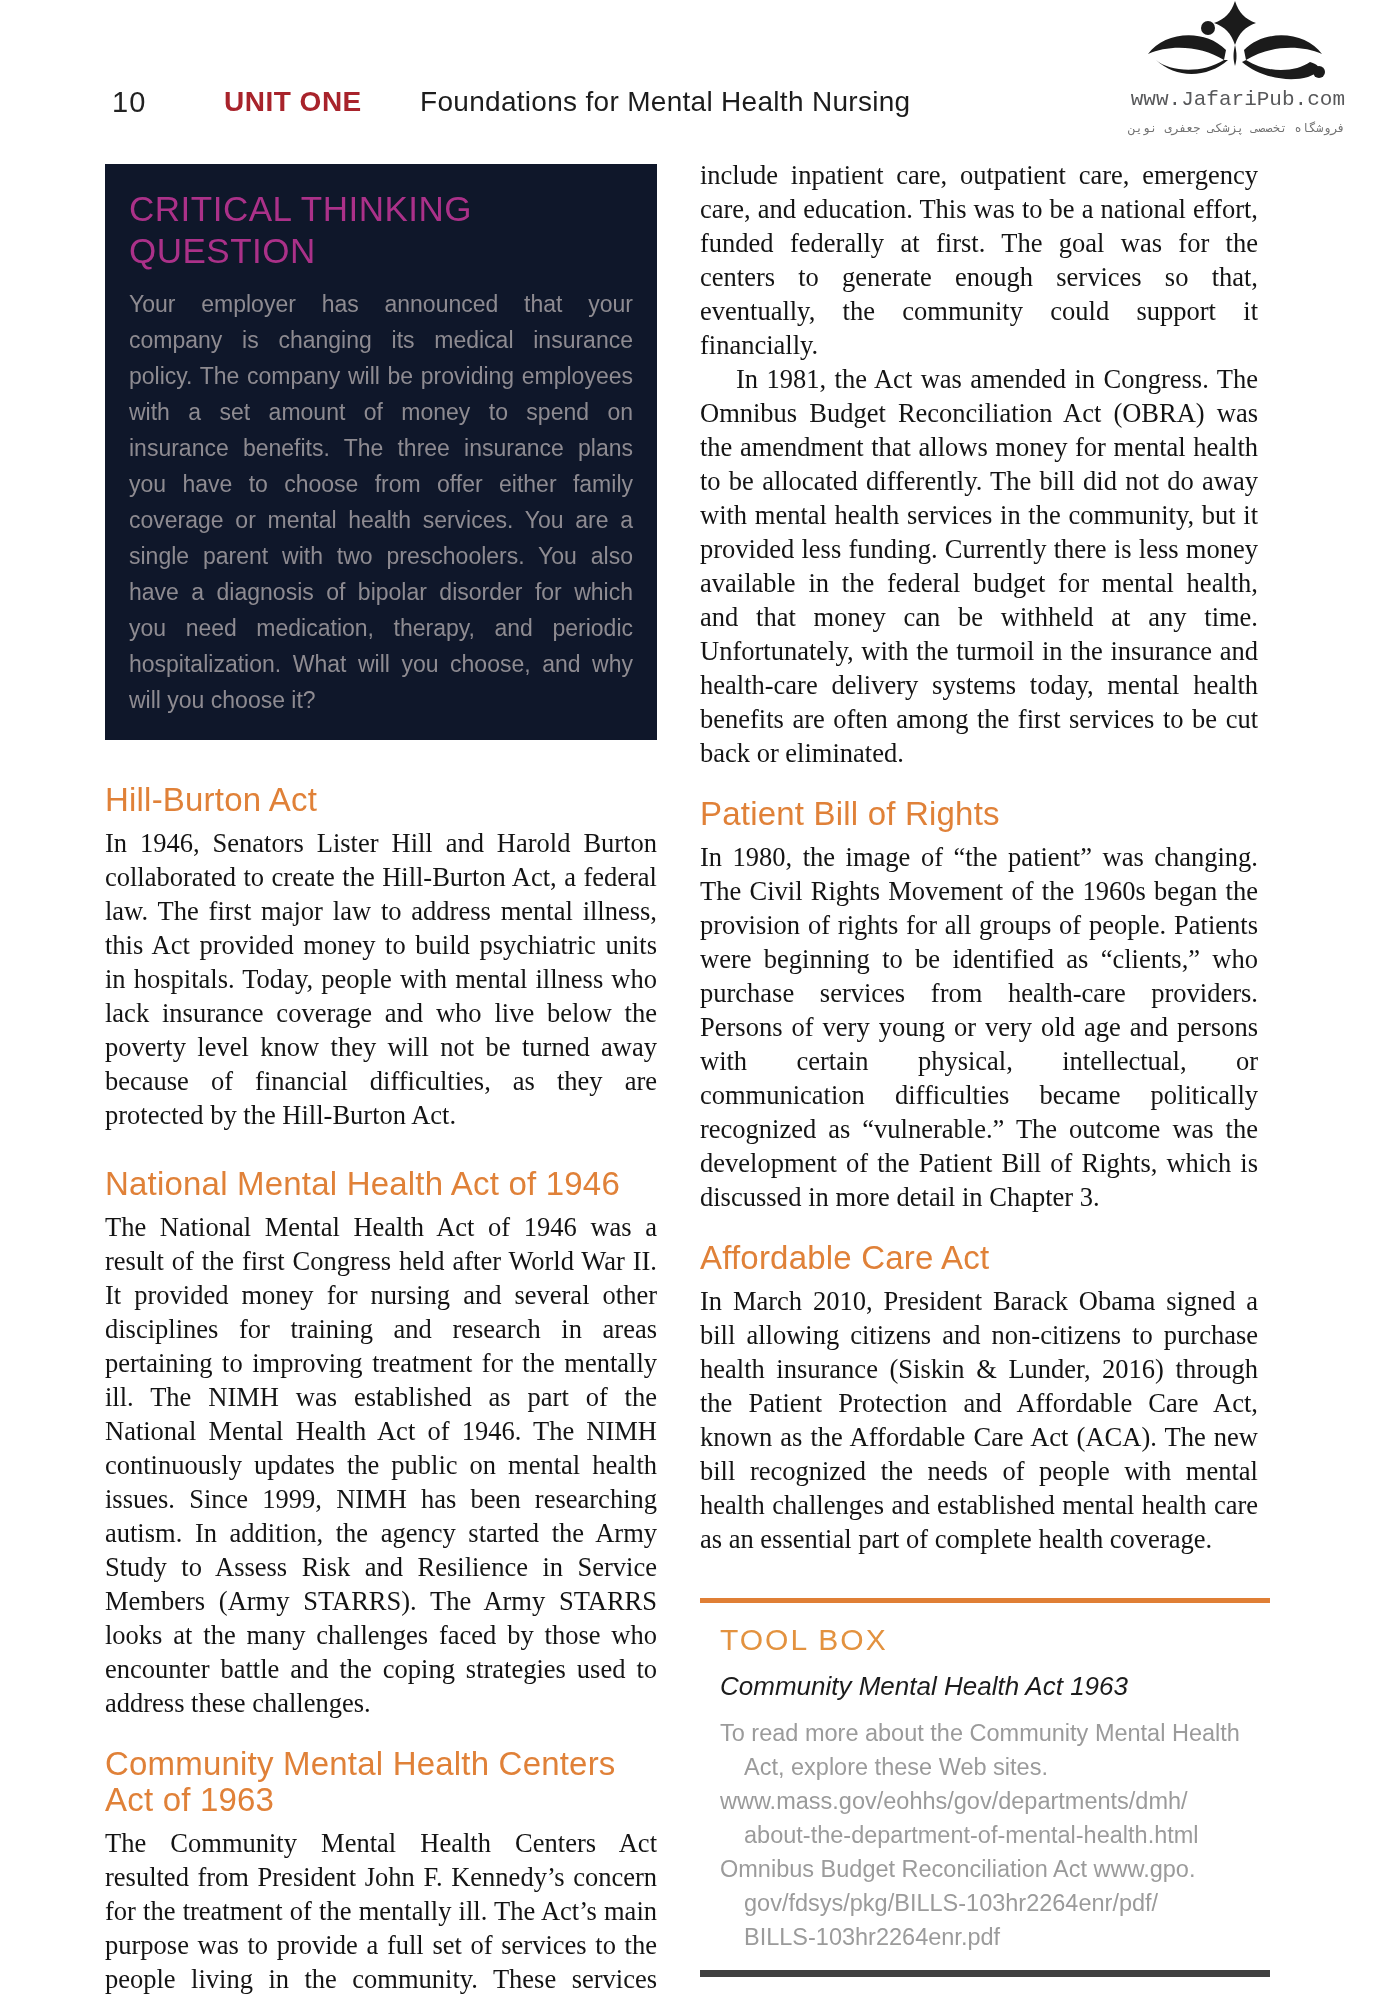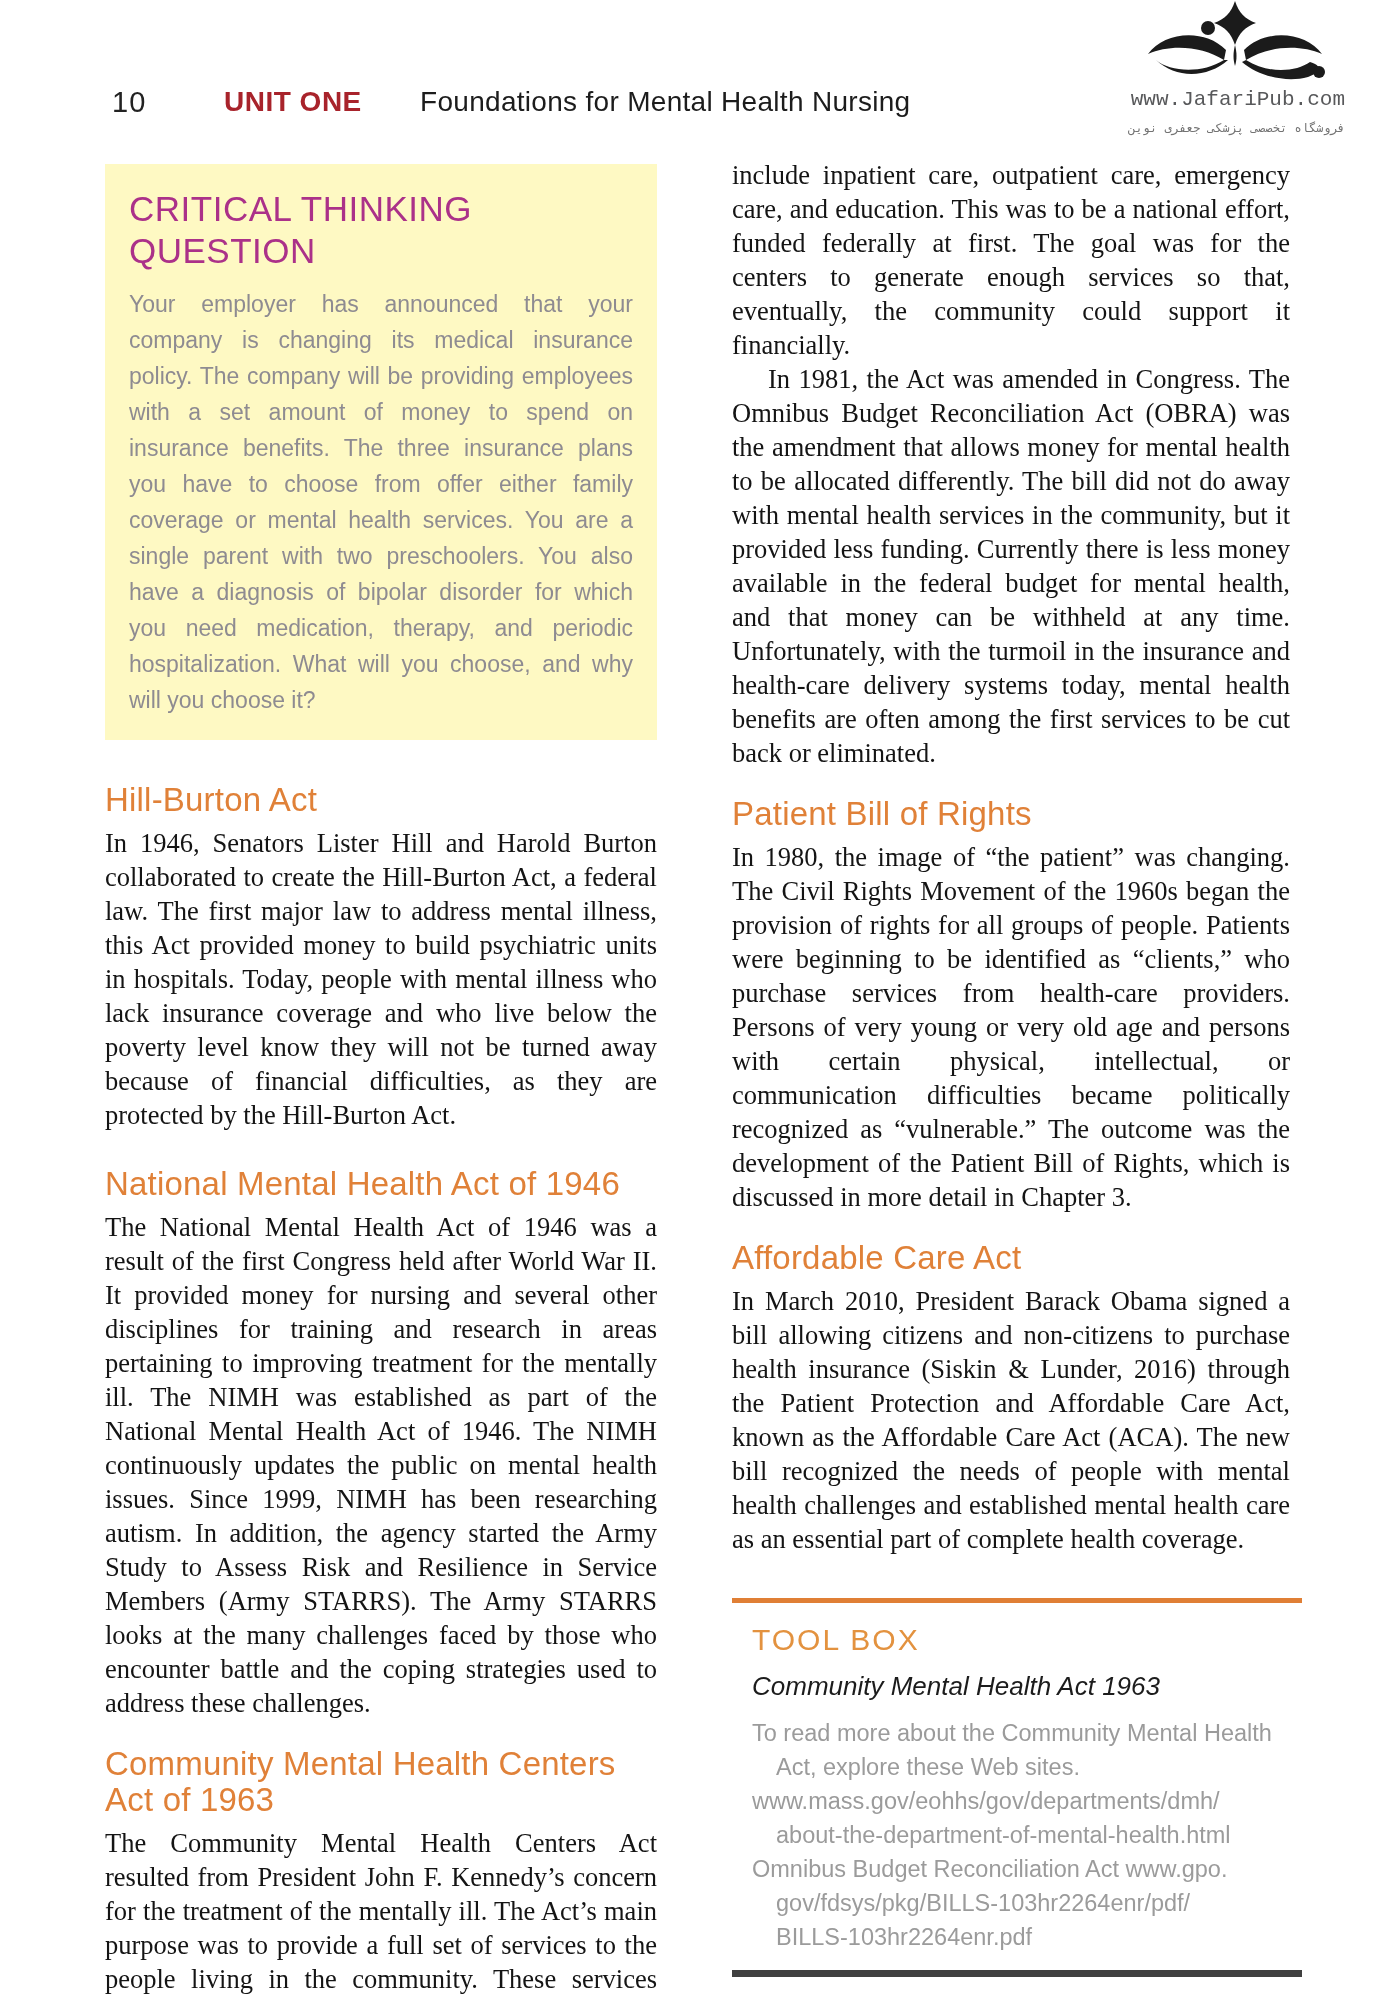--- a/index.html
+++ b/index.html
@@ -19,38 +19,38 @@
   .unittitle{position:absolute;left:420px;top:0;font-size:28px;font-weight:300;color:#1c1c1c;letter-spacing:.3px;}
   
   .logo{position:absolute;left:1125px;top:0;width:220px;text-align:right;
     font-family:Liberation Mono, monospace;}
   .logo svg{display:block;margin:0 auto;}
   .logo-url{font-size:21px;color:#58595b;margin-top:2px;}
   .logo-fa{font-size:12px;color:#737373;margin-top:10px;direction:rtl;}
   
   .col{position:absolute;top:158px;}
   .col-left{left:105px;width:552px;}
-  .col-right{left:732px;width:558px;}
+  .col-right{left:700px;width:558px;}
   p.body{
     font-size:26.5px;line-height:34px;margin:0 0 0 0;
     text-align:justify;color:#141414;
   }
   p.body.indent{text-indent:36px;}
   .sec-h{
     font-family:"Liberation Sans", sans-serif;
     font-weight:400;color:#e08138;
     font-size:33px;line-height:36px;
     margin:0 0 8px 0;letter-spacing:.2px;
   }
   .gap-lg{height:42px;}
   .gap-md{height:34px;}
   .gap-sm{height:26px;}
   
   .ctbox{
-    background:#fef9c3;
+    background:#0f172a;
     padding:24px 24px 22px 24px;
     margin-top:6px;
   }
   .ct-h{
     font-family:"Liberation Sans", sans-serif;
     color:#ab3189;font-size:35px;line-height:42px;font-weight:500;
     letter-spacing:.5px;margin:0 0 14px 0;width:420px;
   }
   .ct-body{
     font-family:"Liberation Sans", sans-serif;

